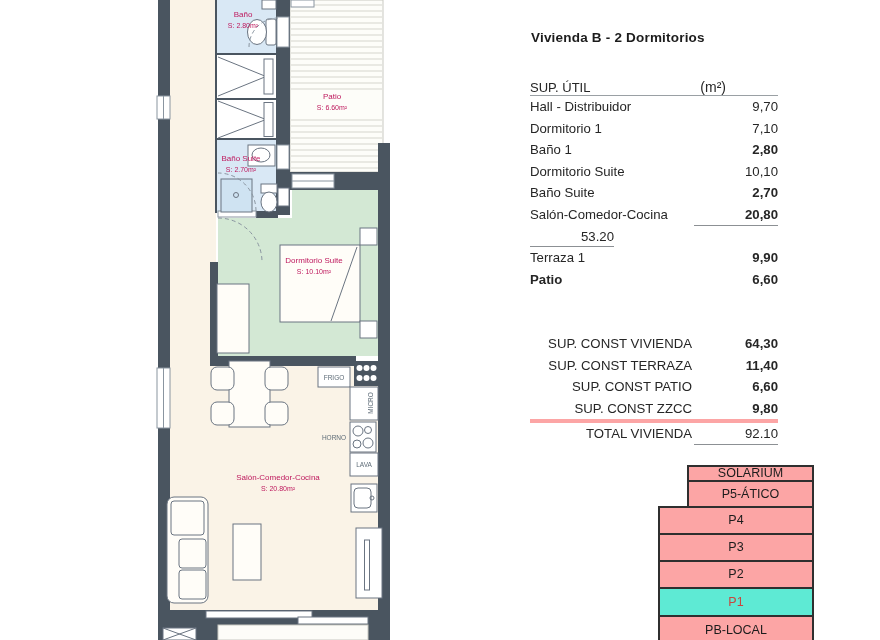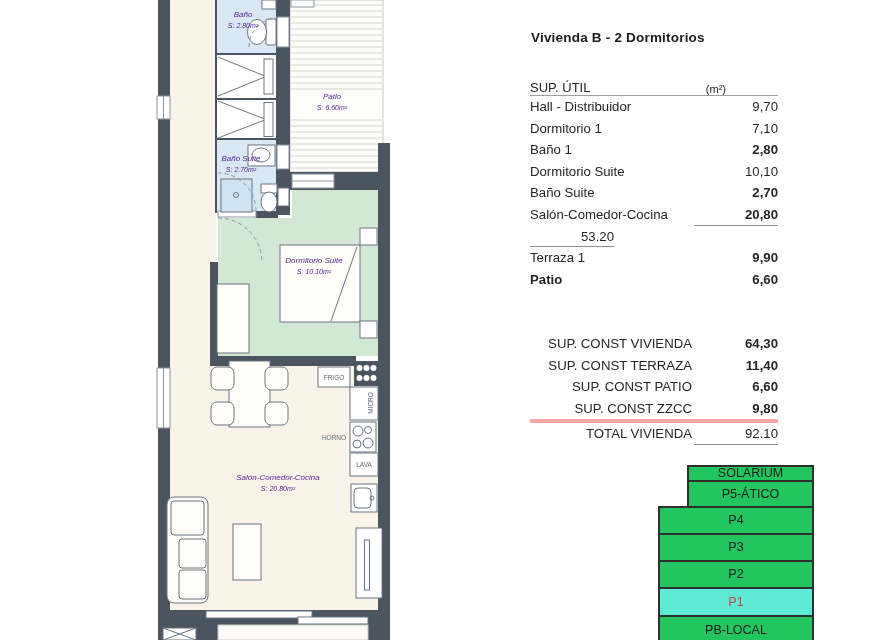--- a/index.html
+++ b/index.html
@@ -1,43 +1,43 @@
 <!DOCTYPE html>
 <html><head>
 <meta charset="utf-8">
 <style>
   html,body{margin:0;padding:0;background:#ffffff;}
   .page{position:relative;width:880px;height:640px;background:#ffffff;overflow:hidden;
         font-family:"Liberation Sans", sans-serif;}
   
   .plan-label{position:absolute;transform:translateX(-50%);text-align:center;
-              color:#4c1d95;line-height:1.35;white-space:nowrap;pointer-events:none;font-style:italic;}
+              color:#be185d;line-height:1.35;white-space:nowrap;pointer-events:none;}
   .plan-label .rname{display:block;font-size:8px;}
   .plan-label .rarea{display:block;font-size:7px;}
   .fix-label{position:absolute;transform:translate(-50%,-50%);color:#5d6b77;
              font-size:6.5px;white-space:nowrap;pointer-events:none;}
   .fix-label.vert{transform:translate(-50%,-50%) rotate(-90deg);}
   
   .panel-title{position:absolute;left:531px;top:30px;font-size:13.5px;font-weight:bold;
                color:#1c1c1c;letter-spacing:.2px;}
   .tbl{position:absolute;left:530px;width:248px;color:#262626;}
   .thead{display:flex;align-items:flex-end;height:20px;border-bottom:1px solid #9aa0a4;
          font-size:13px;gap:28px;}
   .thead .hu{flex:1;}
-  .thead .hm{margin-left:auto;padding-right:52px;font-size:11px;}
+  .thead .hm{margin-left:auto;padding-right:52px;font-size:14px;}
   .trow{display:flex;height:21.6px;font-size:13.2px;}
   .trow.ruleabove{border-top:4px solid #fca5a5;}
   .tlabel{flex:1;white-space:nowrap;line-height:21.6px;}
   .lblright .tlabel{text-align:right;padding-right:2px;}
   .tval{width:84px;text-align:right;line-height:21.6px;}
   .tval.vrule{border-bottom:1px solid #8c9094;}
   .b{font-weight:bold;}
   
   .stack{position:absolute;left:658px;top:465px;width:156px;}
-  .floor{box-sizing:border-box;border:2px solid #2f2f2f;background:#22c55e;
+  .floor{box-sizing:border-box;border:2px solid #2f2f2f;background:#fca5a5;
          margin-top:-2px;width:156px;text-align:center;font-size:12.5px;color:#1c1c1c;}
   .floor:first-child{margin-top:0;}
   .floor.narrow{width:127px;margin-left:29px;}
   .floor.hl{background:#5eead4;color:#c8473f;}
 </style>
 </head>
 <body>
 
 <div class="page">
 

